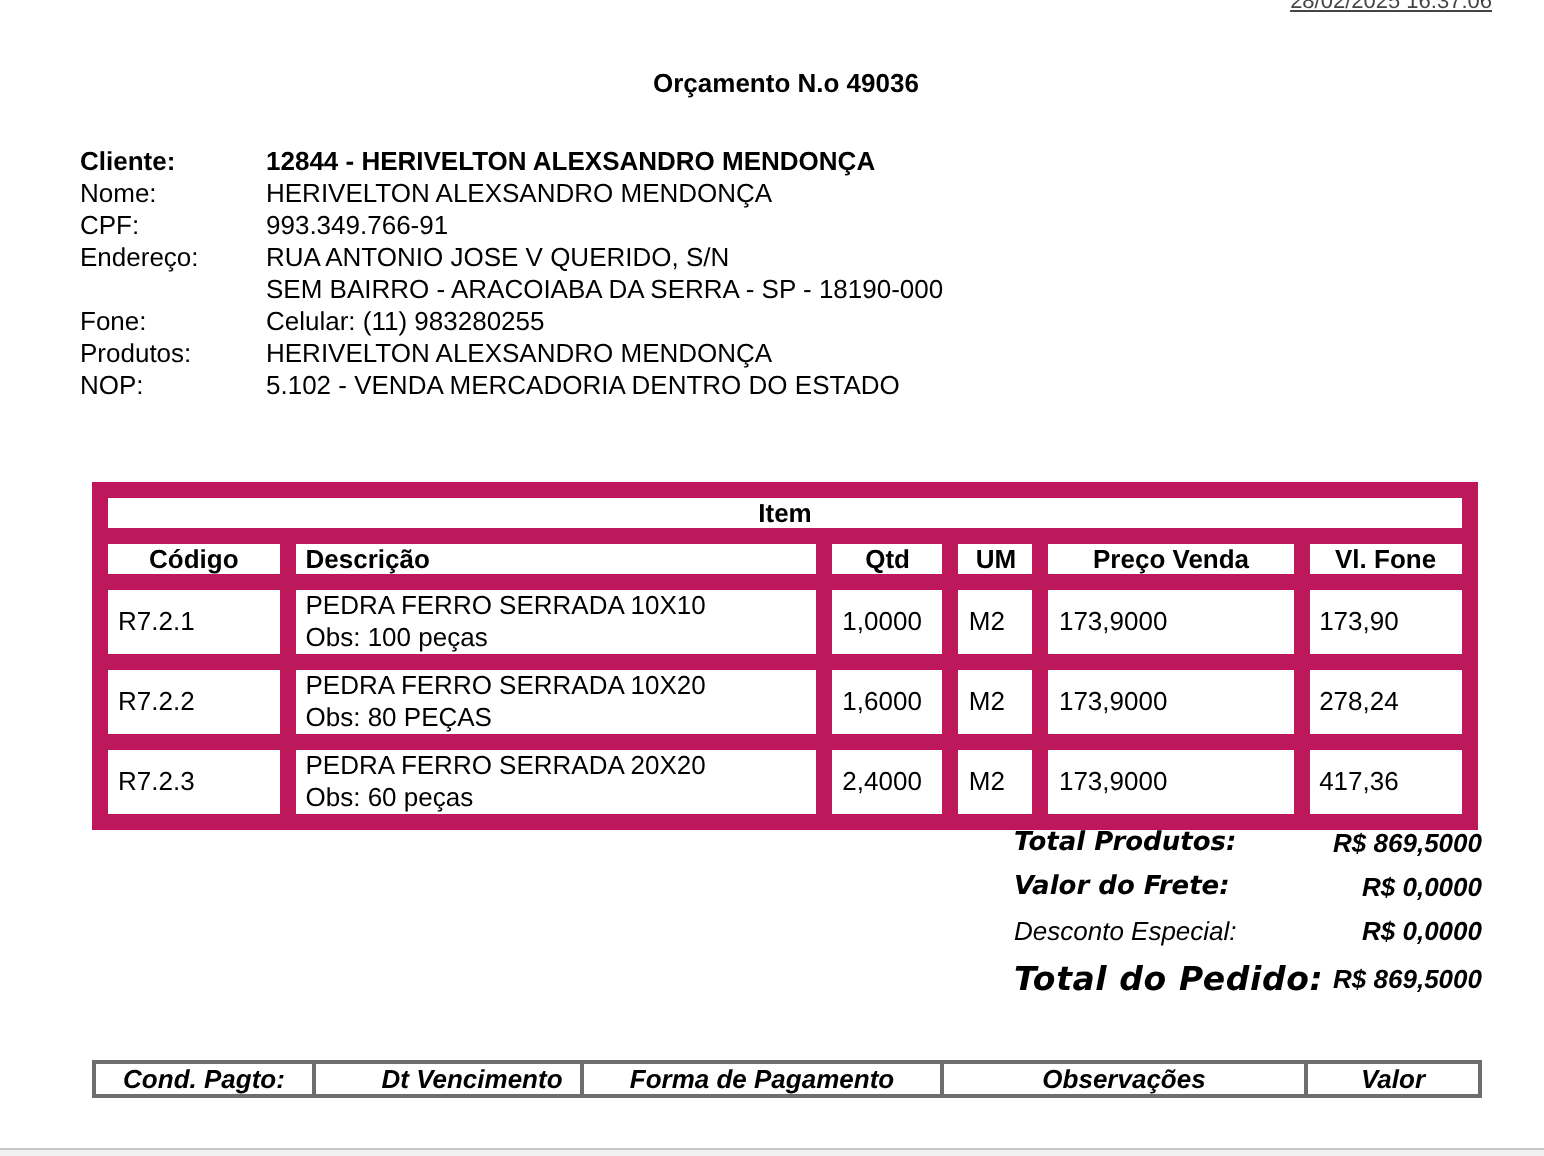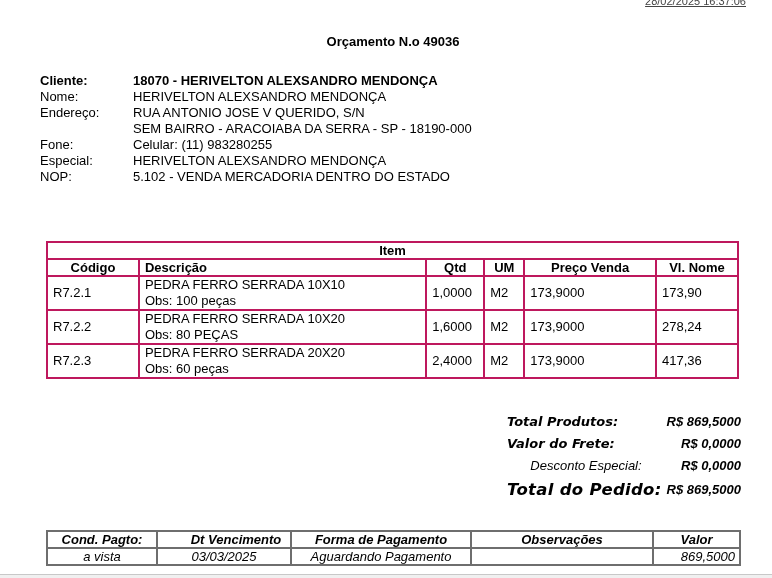--- a/index.html
+++ b/index.html
@@ -19,33 +19,33 @@
     position: absolute; left: 40px; top: 73px; border-collapse: collapse;
   }
   .client td { padding: 0; height: 16px; line-height: 16px; font-size: 13px; vertical-align: top; }
   .client td.lbl { width: 93px; }
   .client tr.bold td { font-weight: bold; }
 
   .items {
     position: absolute; left: 46px; top: 241px; width: 693px;
     border-collapse: collapse; border: 2px solid #6e6e6e;
   }
-  .items td, .items th { border: 2px solid #be185d; padding: 0 5px; font-size: 13px; }
+  .items td, .items th { border: 8px solid #be185d; padding: 0 5px; font-size: 13px; }
   .items th { font-weight: bold; height: 15px; line-height: 15px; }
   .items .head-item { text-align: center; height: 15px; }
   .items td { height: 32px; line-height: 16px; }
   .items .num { text-align: left; }
   .items .desc div { line-height: 16px; }
 
   .totals {
     position: absolute; left: 507px; top: 410px; border-collapse: collapse; width: 234px; font-style: italic;
   }
   .totals td { padding: 0; height: 22px; font-size: 13px; vertical-align: middle; }
   .totals .lbl { font-family: "DejaVu Sans", sans-serif; font-weight: bold; font-size: 13px; }
-  .totals .lbl.normal { font-family: "Liberation Sans", sans-serif; font-weight: normal; text-align: center; }
+  .totals .lbl.normal { font-family: "Liberation Sans", sans-serif; font-weight: normal; }
   .totals .val { text-align: right; font-weight: bold; }
   .totals .val.normal { font-weight: bold; }
   .totals .big .lbl { font-size: 16.5px; letter-spacing: 0.3px; }
   .totals .big td { height: 26px; }
 
   .payment {
     position: absolute; left: 46px; top: 530px; width: 695px;
     border-collapse: collapse; border: 2px solid #6e6e6e; font-style: italic;
   }
   .payment th, .payment td {
@@ -65,61 +65,65 @@
 </head>
 <body>
 
 <div class="timestamp">28/02/2025 16:37:06</div>
 <div class="title">Orçamento N.o 49036</div>
 
 <table class="client">
   <tbody>
       <tr class="bold">
     <td class="lbl">Cliente:</td>
-    <td>18070 - HERIVELTON ALEXSANDRO MENDONÇA</td>
+    <td>12844 - HERIVELTON ALEXSANDRO MENDONÇA</td>
   </tr>
   <tr>
     <td class="lbl">Nome:</td>
     <td>HERIVELTON ALEXSANDRO MENDONÇA</td>
+  </tr>
+  <tr>
+    <td class="lbl">CPF:</td>
+    <td>993.349.766-91</td>
   </tr>
   <tr>
     <td class="lbl">Endereço:</td>
     <td>RUA ANTONIO JOSE V QUERIDO, S/N</td>
   </tr>
   <tr>
     <td class="lbl"></td>
     <td>SEM BAIRRO - ARACOIABA DA SERRA - SP - 18190-000</td>
   </tr>
   <tr>
     <td class="lbl">Fone:</td>
     <td>Celular: (11) 983280255</td>
   </tr>
   <tr>
-    <td class="lbl">Especial:</td>
+    <td class="lbl">Produtos:</td>
     <td>HERIVELTON ALEXSANDRO MENDONÇA</td>
   </tr>
   <tr>
     <td class="lbl">NOP:</td>
     <td>5.102 - VENDA MERCADORIA DENTRO DO ESTADO</td>
   </tr>
 </tbody>
   </table>
 
 <table class="items">
   <tbody>
       <tr>
     <th colspan="6" class="head-item">Item</th>
   </tr>
   <tr>
     <th style="width:80px;">Código</th>
     <th style="width:276px; text-align:left;">Descrição</th>
     <th style="width:46px;">Qtd</th>
     <th style="width:28px;">UM</th>
     <th style="width:120px;">Preço Venda</th>
-    <th style="width:70px;">Vl. Nome</th>
+    <th style="width:70px;">Vl. Fone</th>
   </tr>
   <tr>
     <td>R7.2.1</td>
     <td class="desc">
       <div>PEDRA FERRO SERRADA 10X10</div>
       <div>Obs: 100 peças</div>
     </td>
     <td class="num">1,0000</td>
     <td>M2</td>
     <td class="num">173,9000</td>
@@ -173,23 +177,16 @@
 
 <table class="payment">
   <tbody>
       <tr>
     <th class="ctr" style="width:100px;">Cond. Pagto:</th>
     <th class="ctr" style="width:100px;padding-left:28px;">Dt Vencimento</th>
     <th class="lft" style="width:170px;">Forma de Pagamento</th>
     <th class="lft" style="width:172px;">Observações</th>
     <th class="ctr">Valor</th>
   </tr>
-  <tr>
-    <td class="ctr">a vista</td>
-    <td class="lft">03/03/2025</td>
-    <td class="lft">Aguardando Pagamento</td>
-    <td class="lft"></td>
-    <td class="rgt">869,5000</td>
-  </tr>
 </tbody>
   </table>
 
 <div class="bottom-bar"></div>
 
 </body></html>

